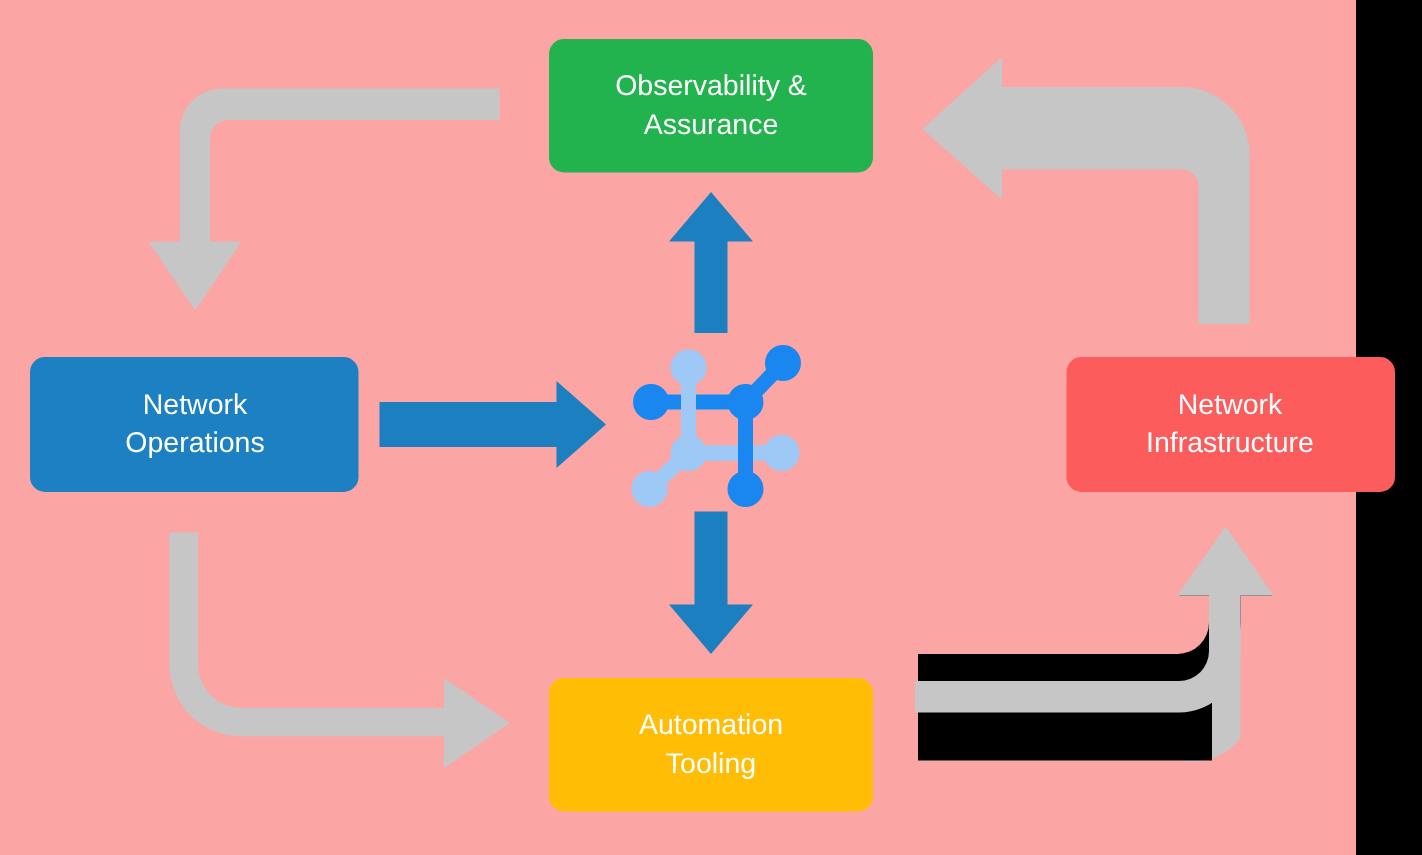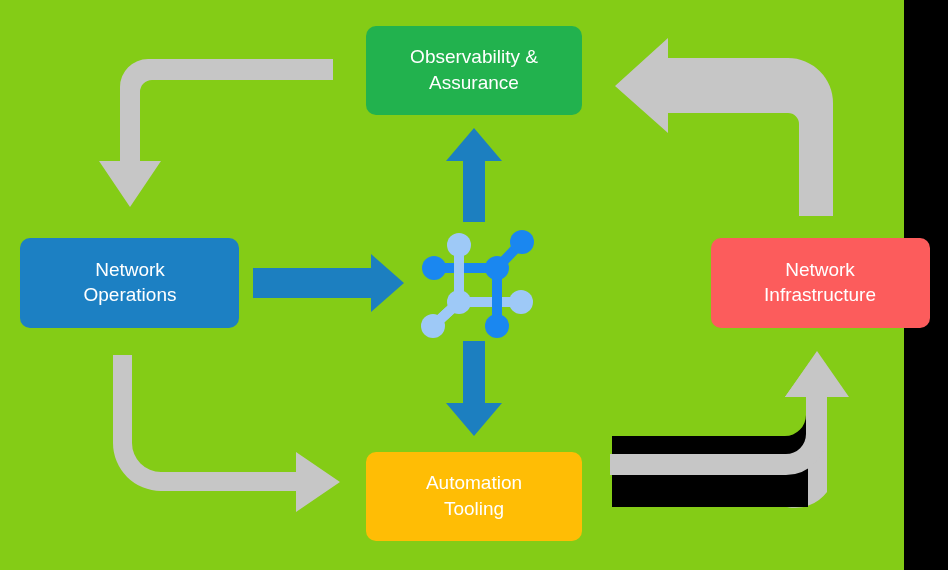--- a/index.html
+++ b/index.html
@@ -10,21 +10,21 @@
   body {
     width: 948px;
     height: 570px;
     overflow: hidden;
     font-family: "Liberation Sans", sans-serif;
   }
   #diagram-root {
     position: relative;
     width: 904px;
     height: 570px;
-    background: #84cc16;
+    background: #fca5a5;
   }
   #cycle-svg {
     position: absolute;
     top: 0;
     left: 0;
     width: 948px;
     height: 570px;
     display: block;
   }
   .node-label {

